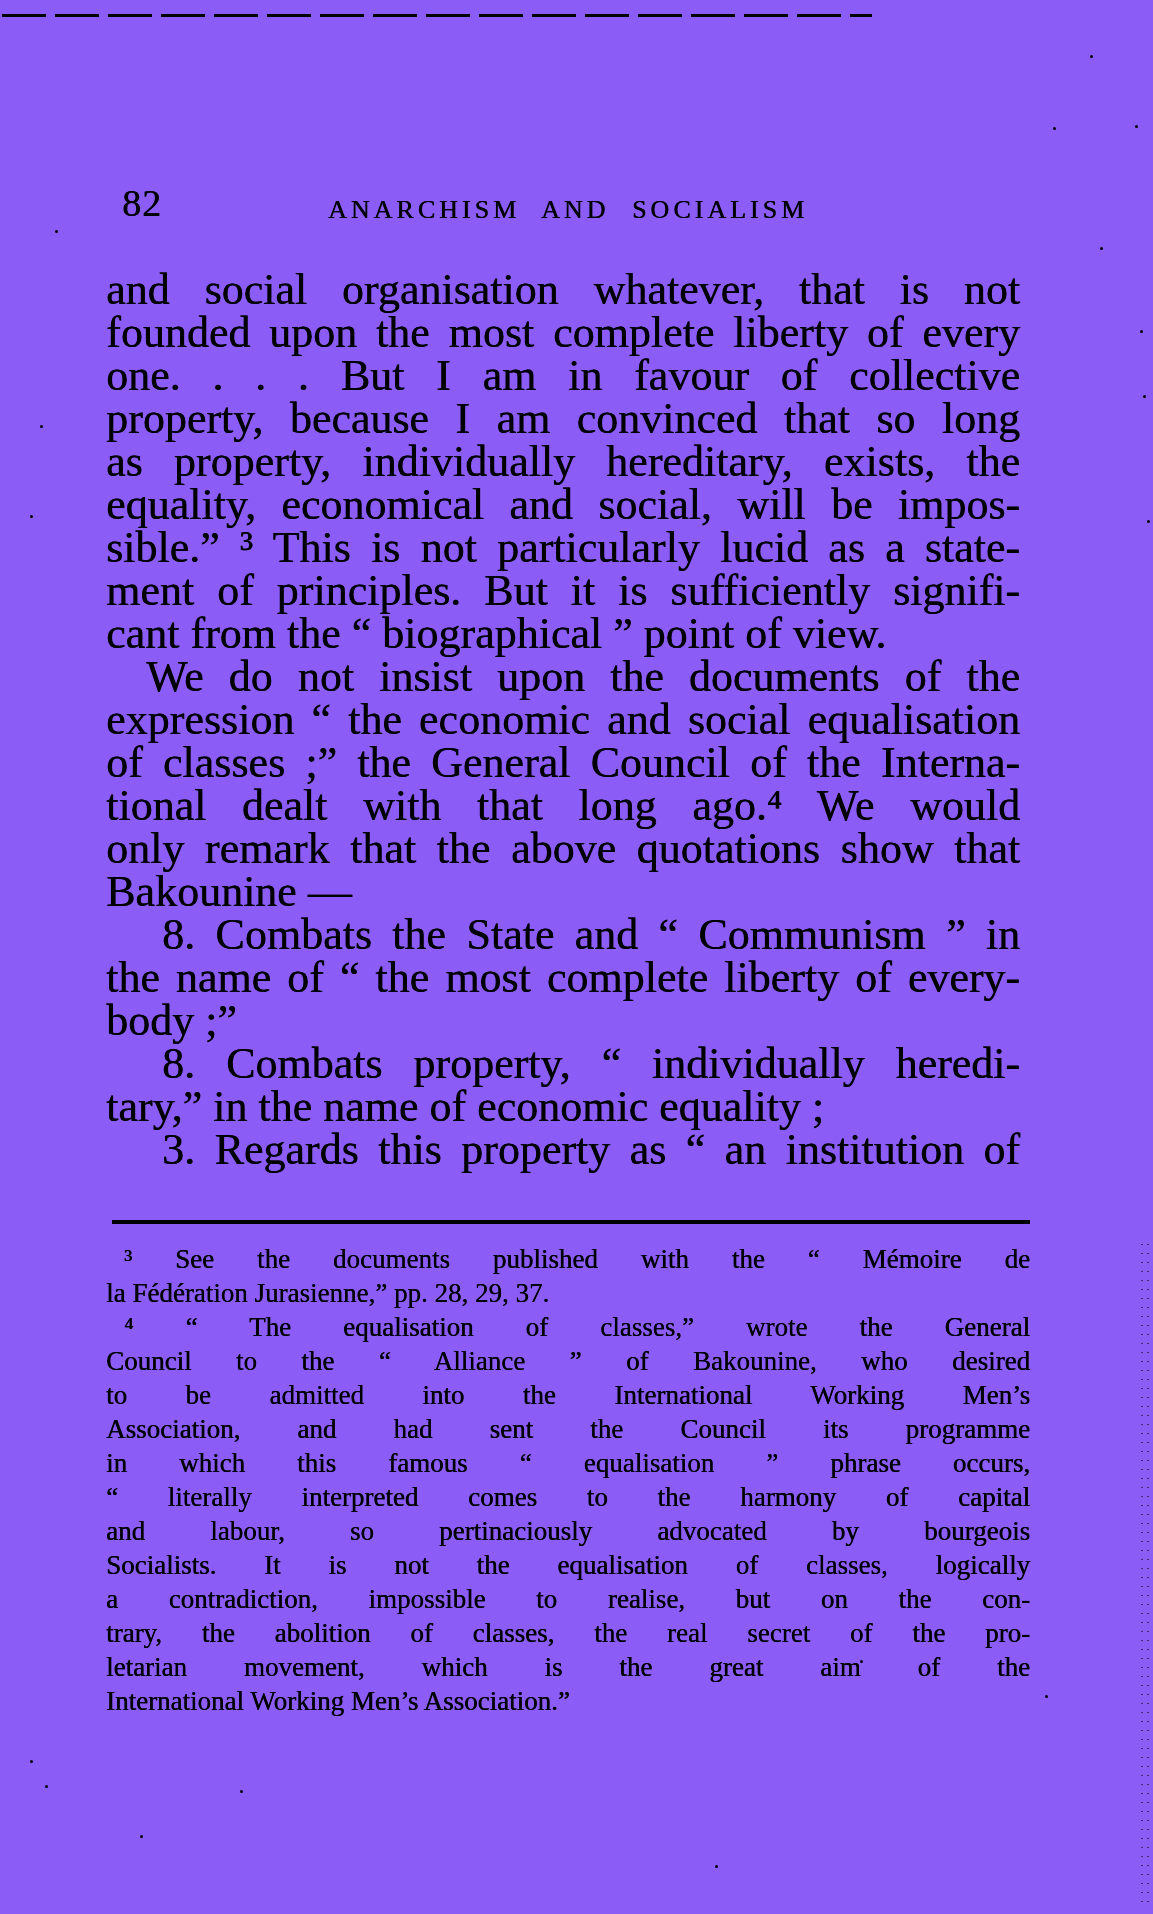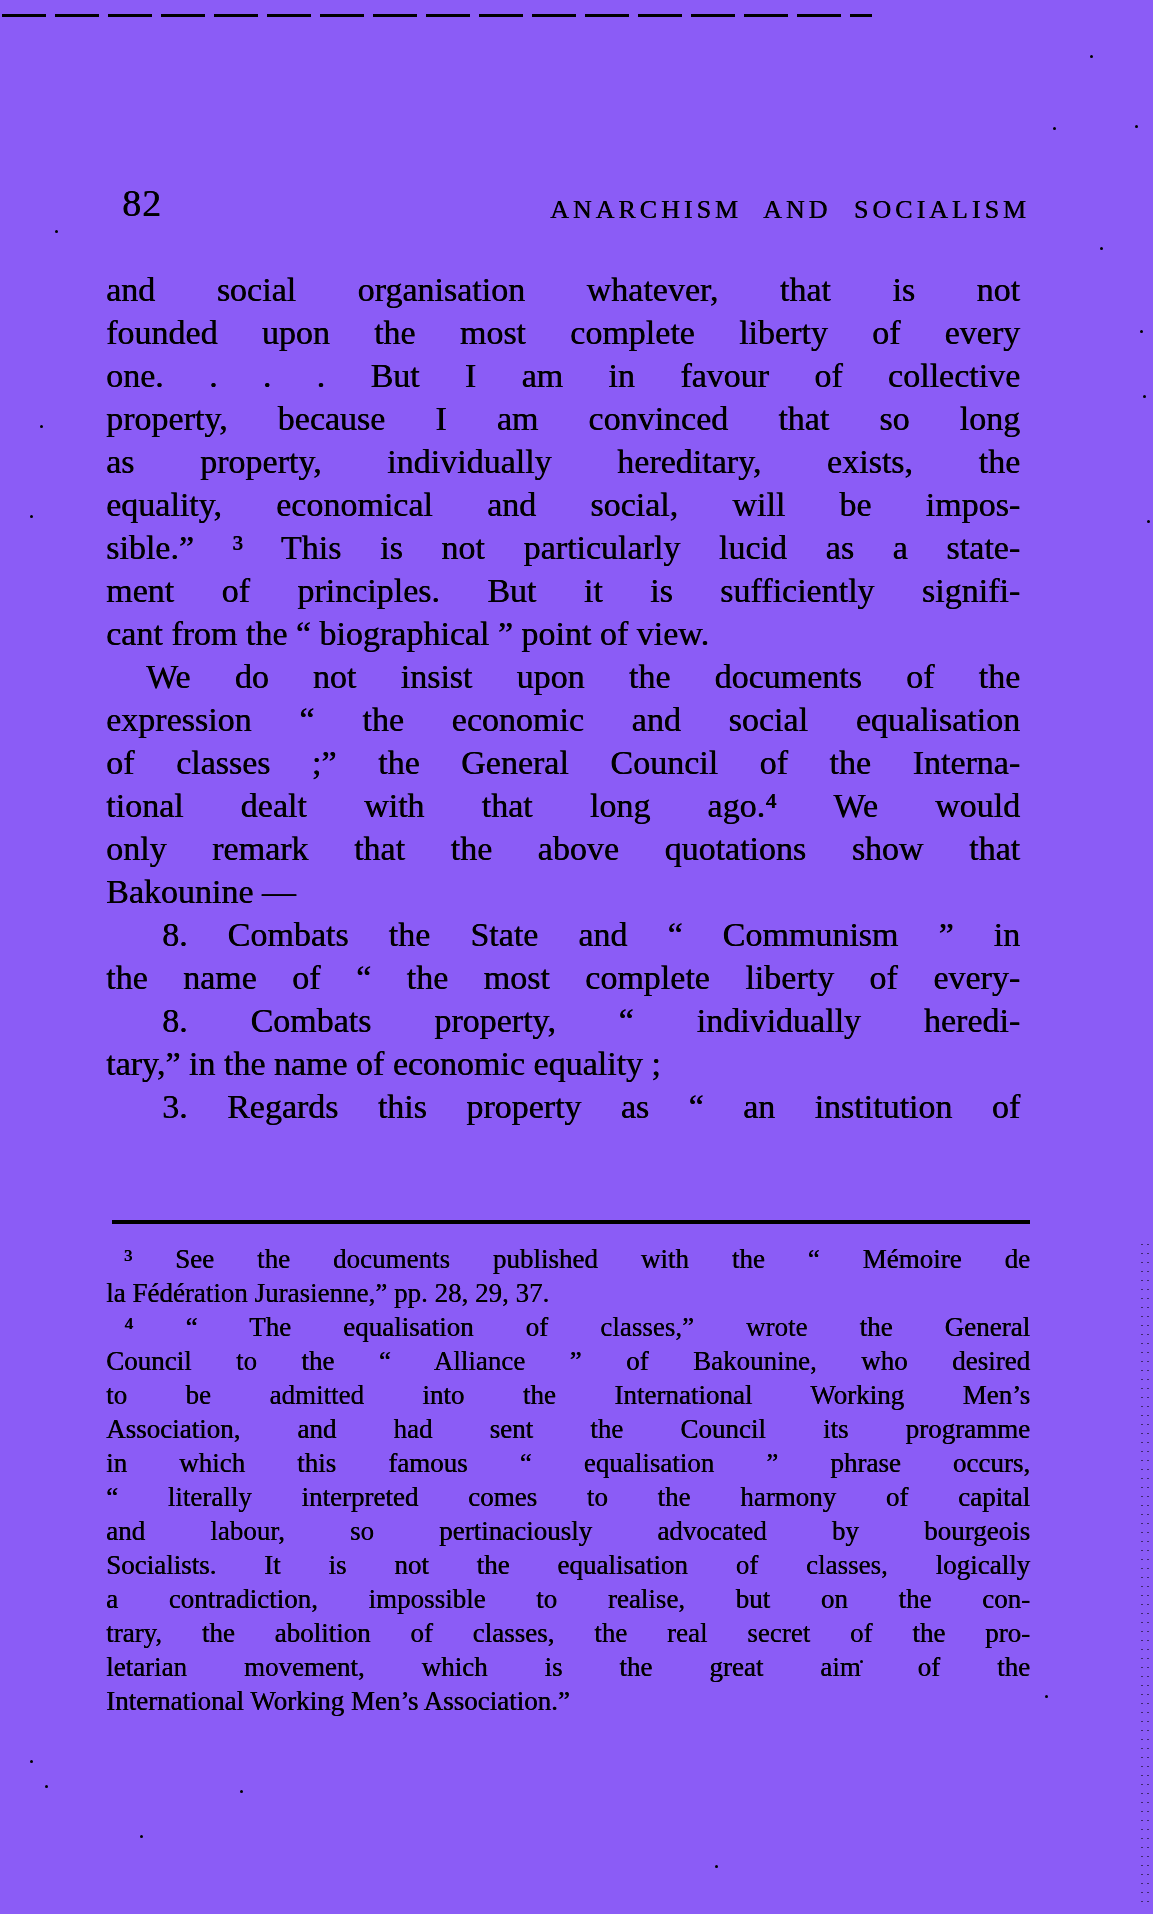--- a/index.html
+++ b/index.html
@@ -18,28 +18,28 @@
     background:repeating-linear-gradient(to right,#000 0 44px,transparent 44px 53px);
   }
   .page-number{
     position:absolute;left:122px;top:184px;
     font-size:38px;line-height:38px;
     letter-spacing:1px;
     text-shadow:0.6px 0 0 #000;
   }
   .running-title{
     position:absolute;left:106px;top:196px;width:924px;
-    text-align:right;
+    text-align:center;
     font-size:26px;line-height:28px;
     letter-spacing:4px;word-spacing:12px;
     text-shadow:0.5px 0 0 #000;
   }
   .main-text{
     position:absolute;left:106px;top:268px;width:914px;
-    font-size:34px;line-height:43px;
+    font-size:44px;line-height:43px;
     text-shadow:0.5px 0 0 #000;
   }
   .footnotes{
     position:absolute;left:106px;top:1242px;width:924px;
     font-size:27px;line-height:34px;
     text-shadow:0.4px 0 0 #000;
   }
   .line{
     text-align:justify;
     -moz-text-align-last:justify;
@@ -89,20 +89,21 @@
         <div class="line ind-para">We do not insist upon the documents of the</div>
         <div class="line">expression “ the economic and social equalisation</div>
         <div class="line">of classes ;” the General Council of the Interna-</div>
         <div class="line">tional dealt with that long ago.⁴  We would</div>
         <div class="line">only remark that the above quotations show that</div>
         <div class="line flush">Bakounine —</div>
       </div>
       <div class="paragraph">
         <div class="line ind-list">8. Combats the State and “ Communism ” in</div>
         <div class="line">the name of “ the most complete liberty of every-</div>
+        <div class="line flush">body ;”</div>
       </div>
       <div class="paragraph">
         <div class="line ind-list">8. Combats property,  “ individually heredi-</div>
         <div class="line flush">tary,” in the name of economic equality ;</div>
       </div>
       <div class="paragraph">
         <div class="line ind-list">3. Regards this property as “ an institution of</div>
       </div>
     </div>
 

